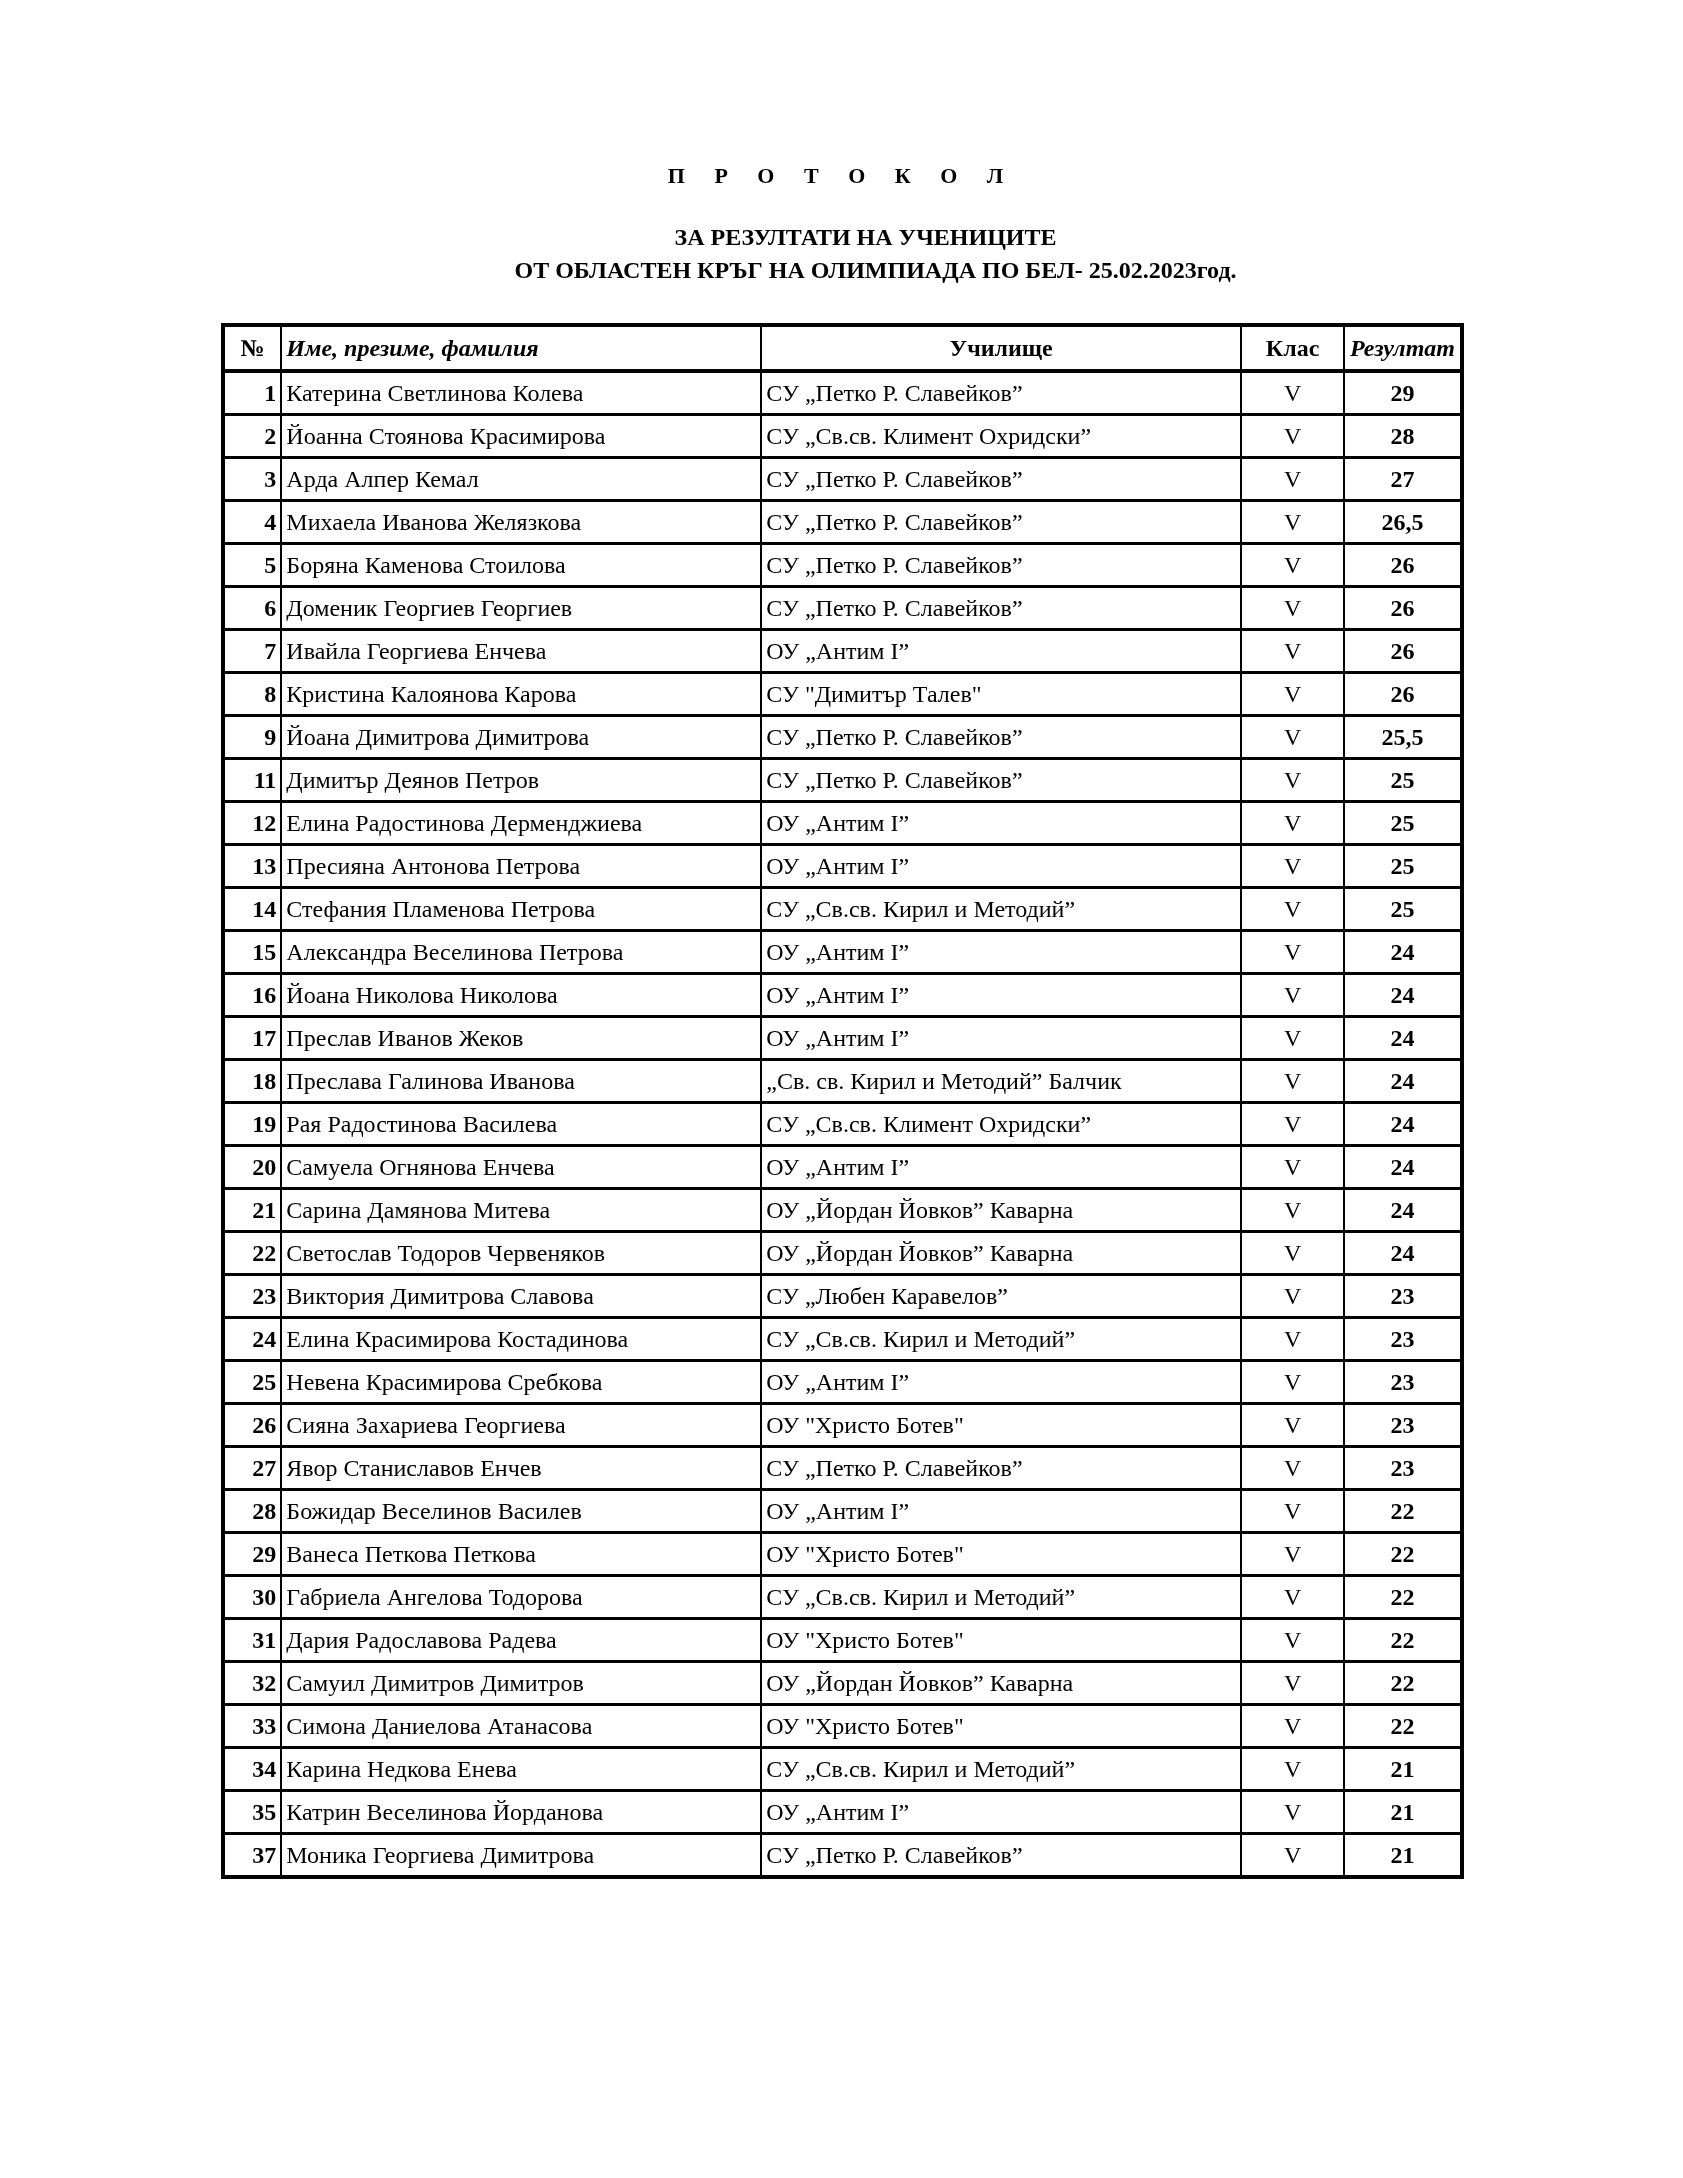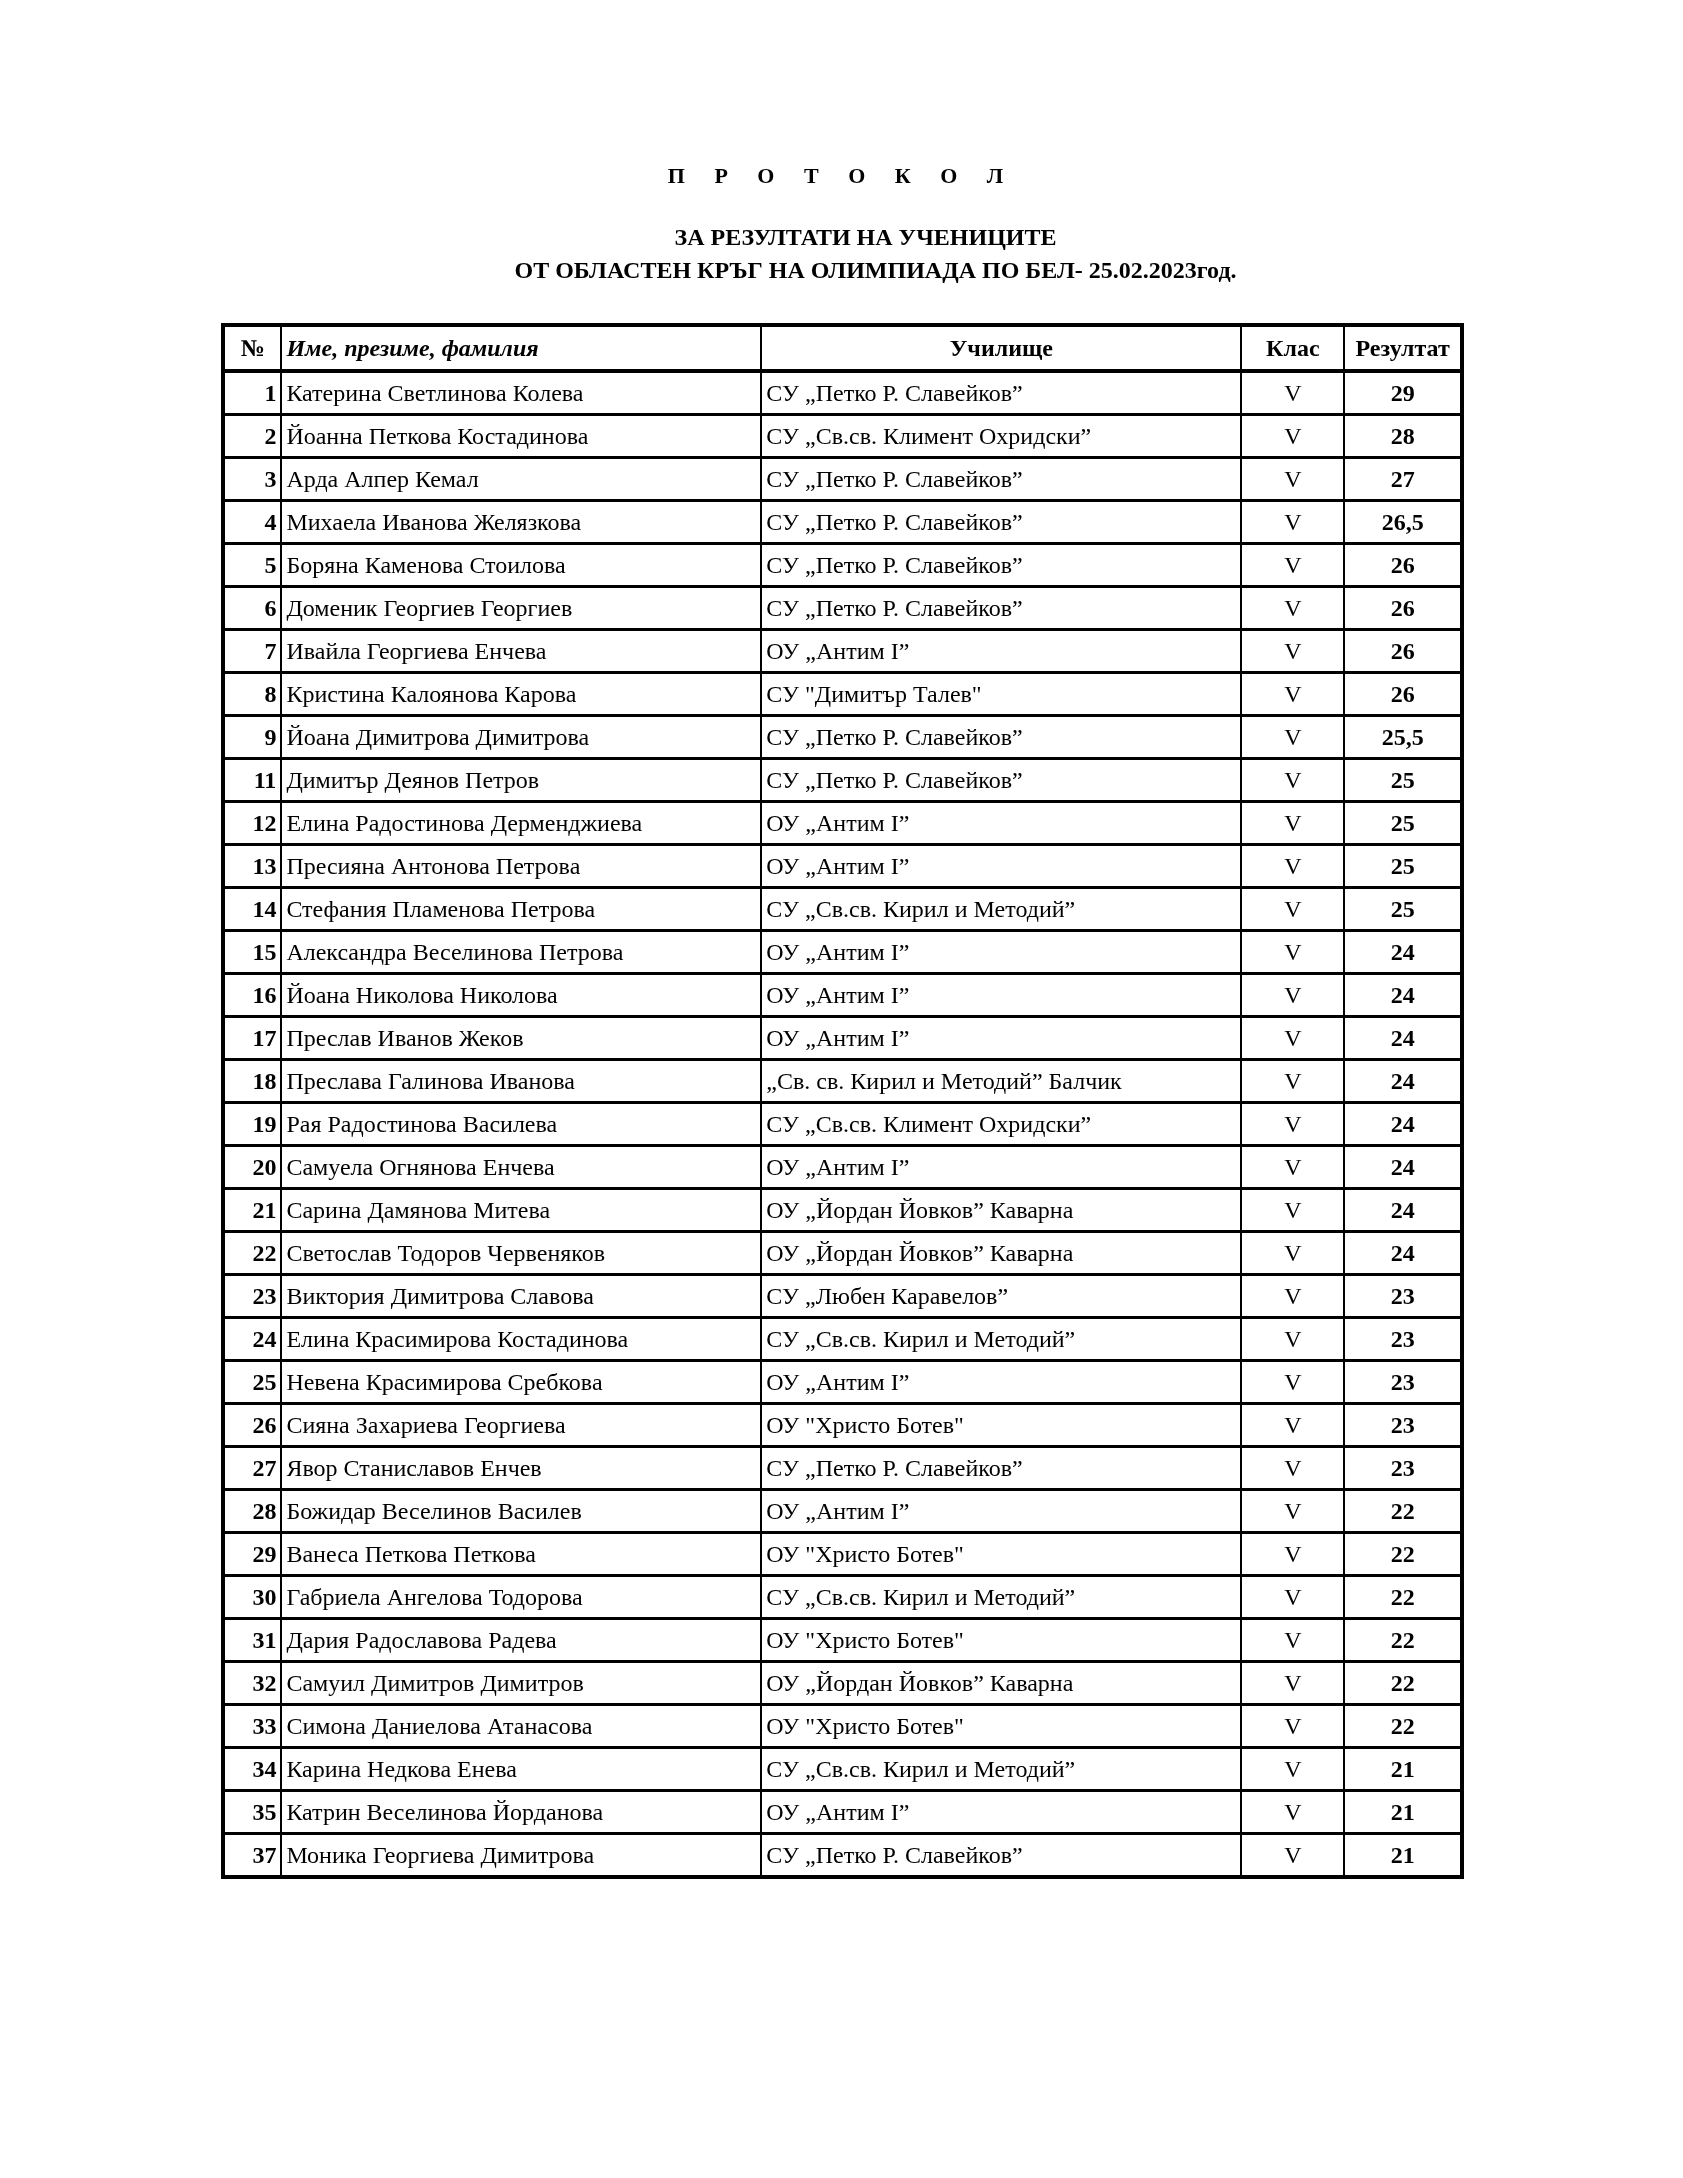--- a/index.html
+++ b/index.html
@@ -18,21 +18,21 @@
   table.protocol thead th { border-bottom: 4px solid #000; font-weight: bold; height: 42px; }
   table.protocol tbody td { border-bottom: 3px solid #000; }
   .c-num { width: 48px; text-align: right; font-weight: bold; }
   .c-name { width: 473px; text-align: left; }
   .c-school { width: 473px; text-align: left; }
   .c-class { width: 94px; text-align: center; }
   .c-res { width: 107px; text-align: center; font-weight: bold; }
   th.c-num { text-align: center; }
   th.c-name { text-align: left; font-style: italic; }
   th.c-school { text-align: center; }
-  th.c-res { padding: 0 1px; }
+  th.c-res { padding: 0 1px; font-style: italic; }
   td.c-school, td.c-name { padding-left: 5px; }
 </style>
 </head>
 <body>
 
 <div class="title">П Р О Т О К О Л</div>
 <div class="subtitle sub1">ЗА РЕЗУЛТАТИ НА УЧЕНИЦИТЕ</div>
 <div class="subtitle sub2">ОТ  ОБЛАСТЕН КРЪГ НА ОЛИМПИАДА ПО БЕЛ- 25.02.2023год.</div>
 
 <table class="protocol">
@@ -48,21 +48,21 @@
   <tbody id="rows">
       <tr>
         <td class="c-num">1</td>
         <td class="c-name">Катерина Светлинова Колева</td>
         <td class="c-school">СУ „Петко Р. Славейков”</td>
         <td class="c-class">V</td>
         <td class="c-res">29</td>
       </tr>
       <tr>
         <td class="c-num">2</td>
-        <td class="c-name">Йоанна Петкова Костадинова</td>
+        <td class="c-name">Йоанна Стоянова Красимирова</td>
         <td class="c-school">СУ „Св.св. Климент Охридски”</td>
         <td class="c-class">V</td>
         <td class="c-res">28</td>
       </tr>
       <tr>
         <td class="c-num">3</td>
         <td class="c-name">Арда Алпер Кемал</td>
         <td class="c-school">СУ „Петко Р. Славейков”</td>
         <td class="c-class">V</td>
         <td class="c-res">27</td>

